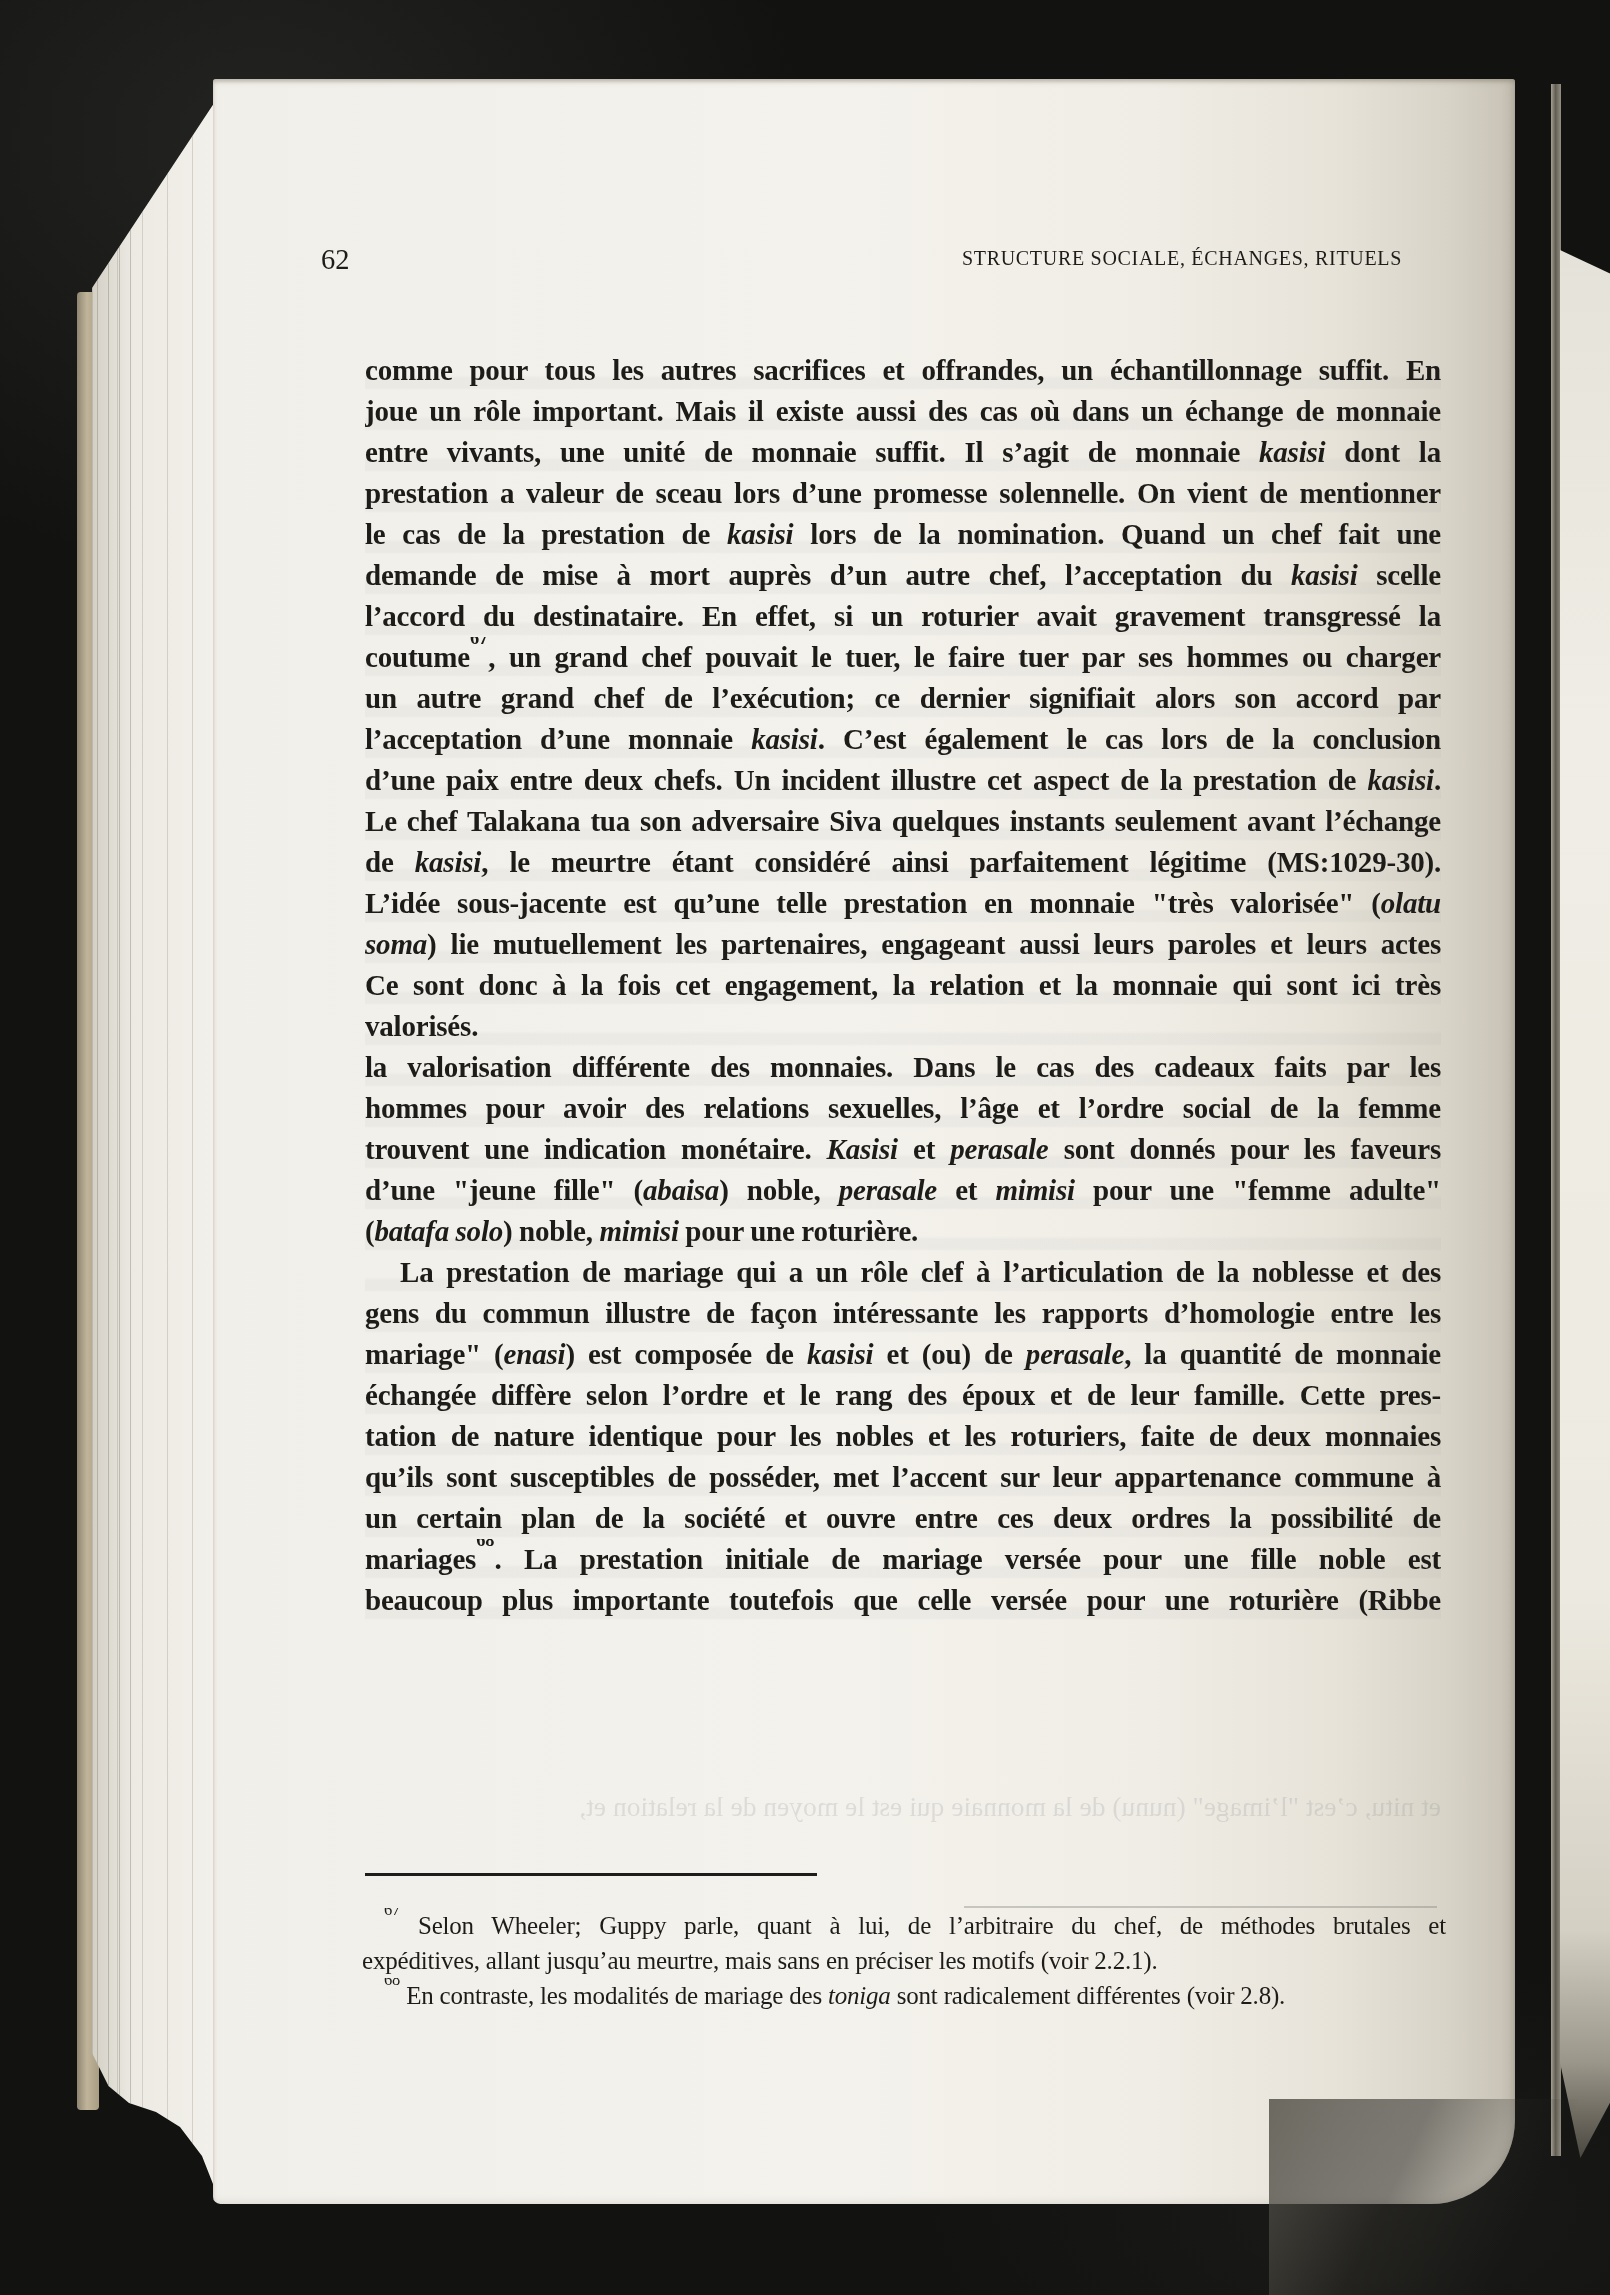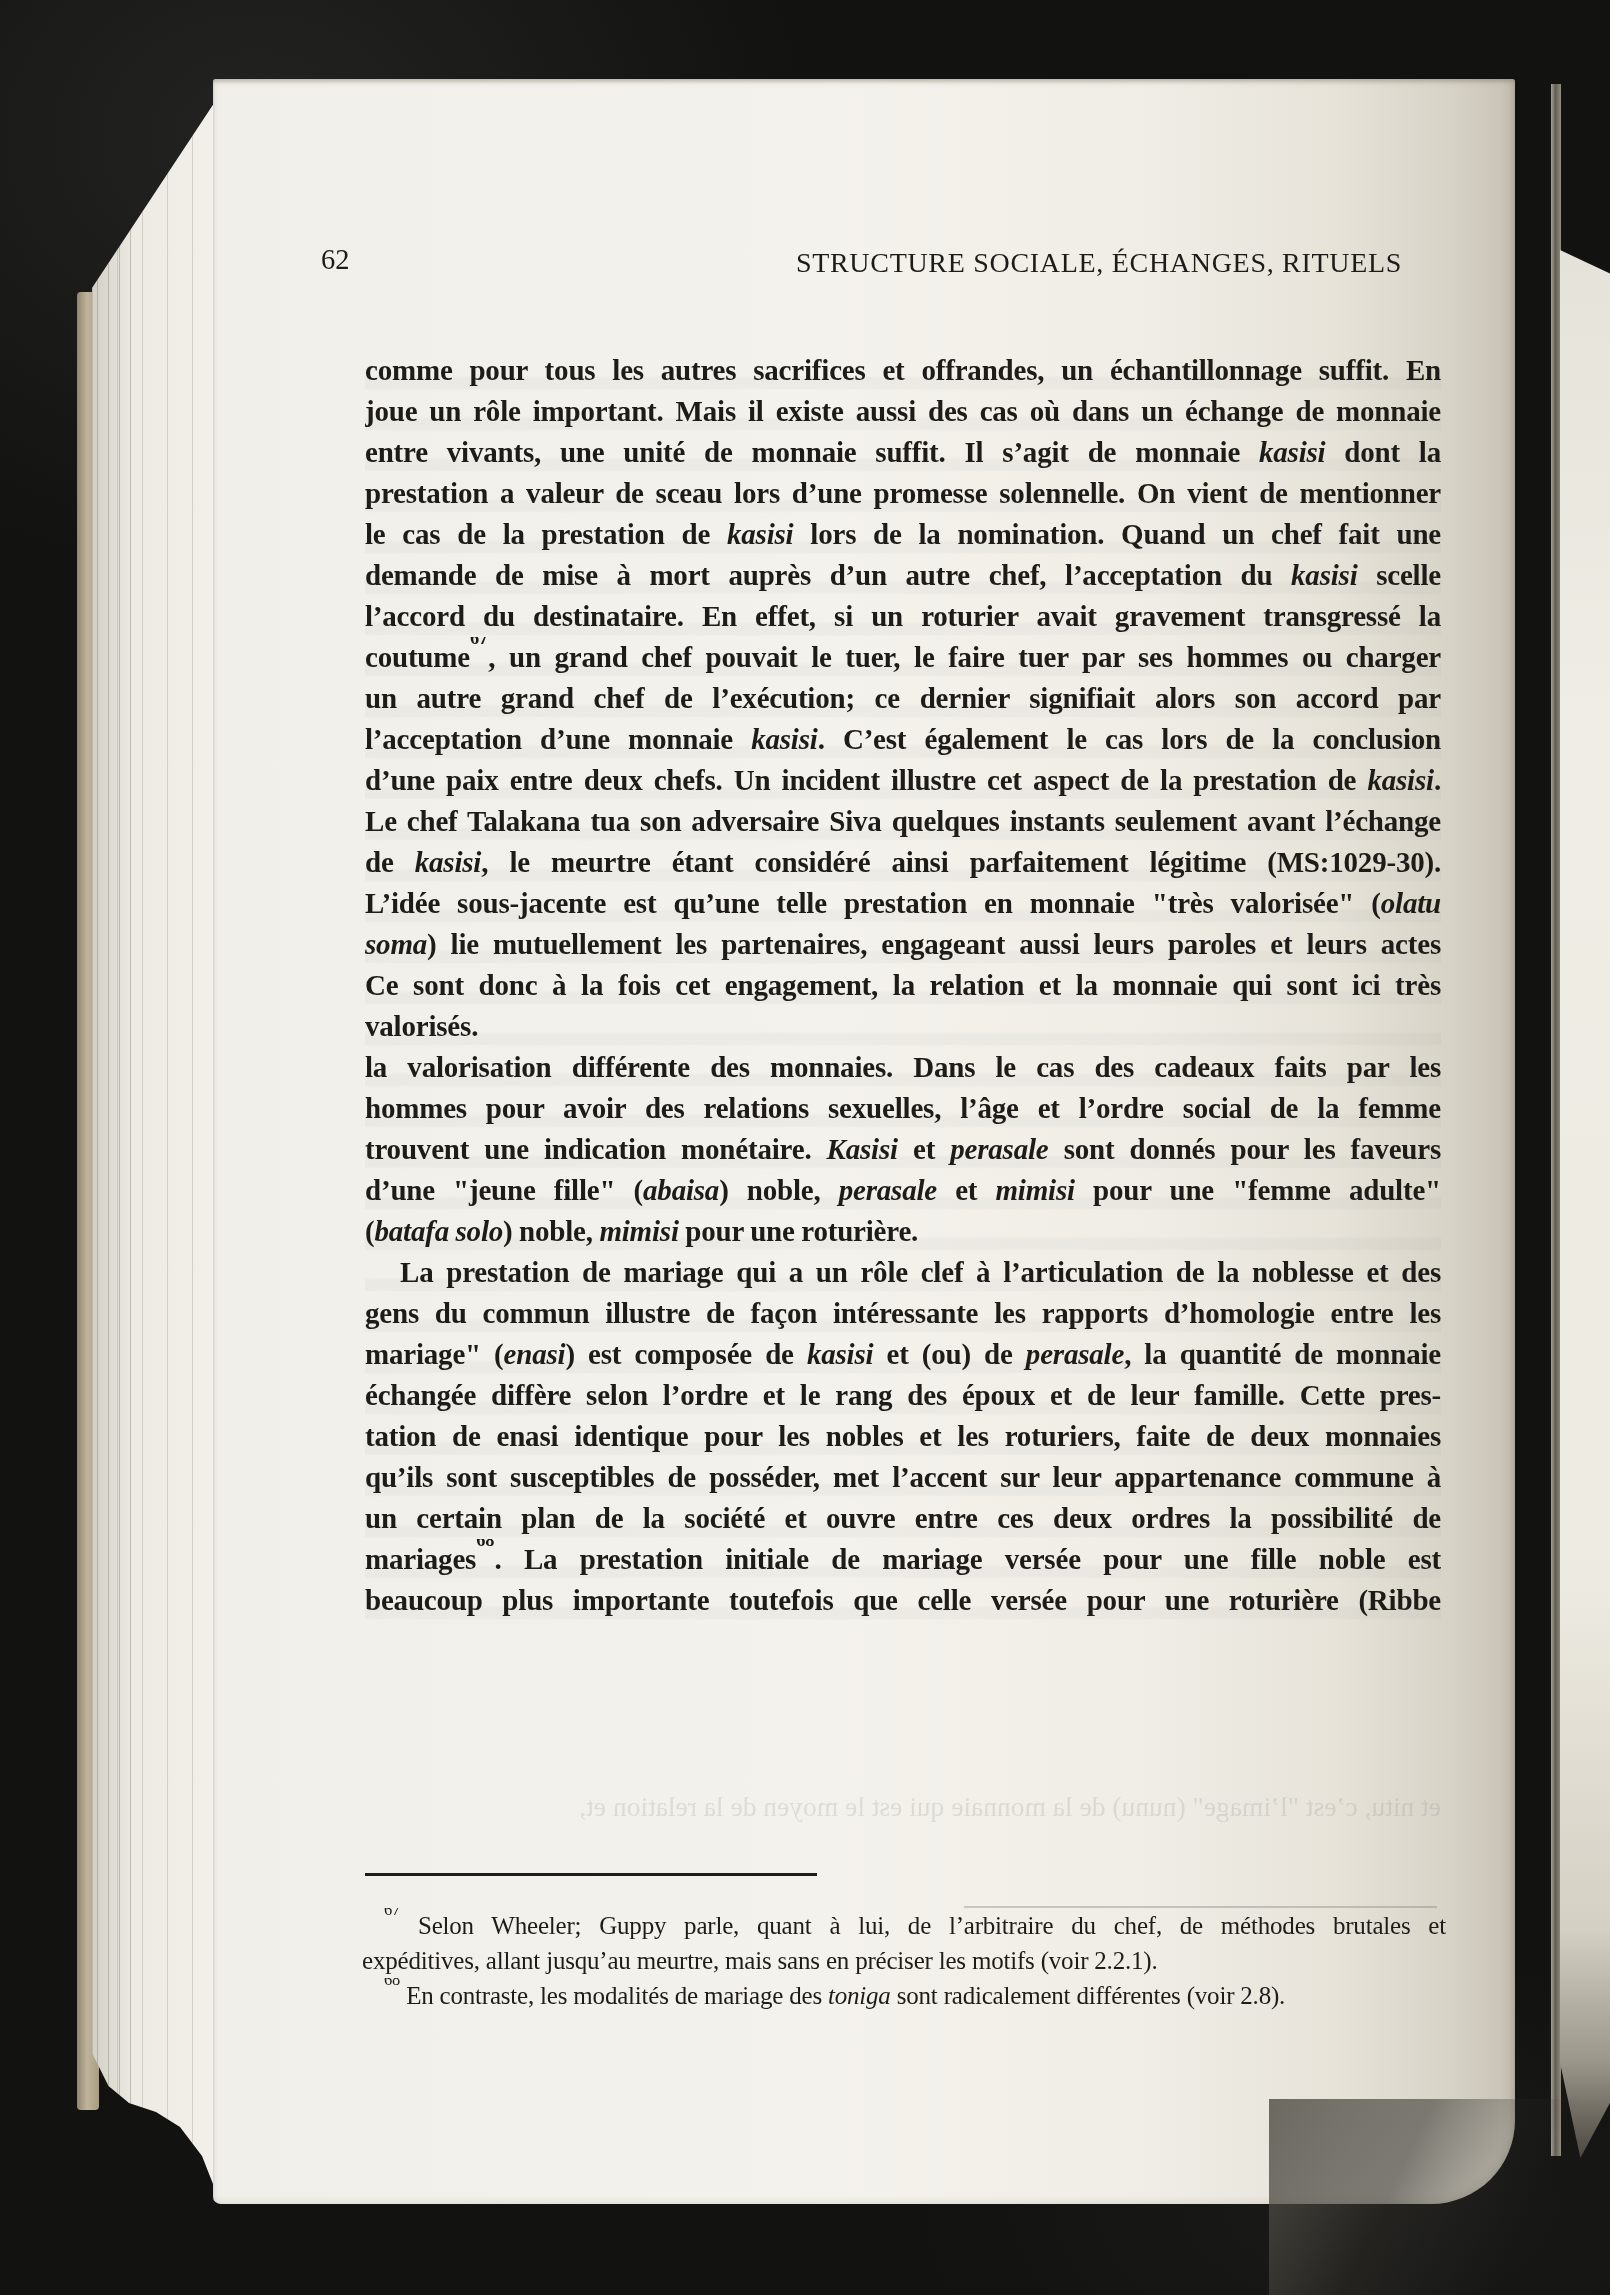--- a/index.html
+++ b/index.html
@@ -28,21 +28,21 @@
   
   .page{
     position:absolute;left:213px;top:79px;width:1302px;height:2125px;
     border-radius:2.8px 2.8px 84px 7.3px;
     background:linear-gradient(to right,#f1efe9 0%,#f4f2ec 48%,#f0ede6 72%,#e7e3d9 86%,#d8d3c7 95%,#c6c1b4 100%);
     box-shadow:inset 0 2.8px 3.7px rgba(120,113,98,0.35), inset -3.7px 0 9.2px rgba(90,85,72,0.18);
     color:#1e1c19;
   }
   .running-head{position:absolute;top:165px;left:108px;right:112px;height:37px;}
   .page-number{position:absolute;left:0;top:0;font-size:28.5px;}
-  .running-title{position:absolute;right:0.9px;top:2.8px;font-size:28px;letter-spacing:0.7px;white-space:nowrap;}
+  .running-title{position:absolute;right:0.9px;top:2.8px;font-size:20px;letter-spacing:0.7px;white-space:nowrap;}
 
   .textblock{
     position:absolute;left:152px;top:271px;width:1076px;
     font-size:29px;letter-spacing:-0.2px;word-spacing:-0.5px;line-height:41px;
     
     background-image:repeating-linear-gradient(to bottom, rgba(0,0,0,0) 0 25px, rgba(138,143,148,0.07) 28.5px 38px, rgba(0,0,0,0) 40px 41px);
     font-weight:bold;
   }
   .line{height:41px;overflow:hidden;text-align:justify;text-align-last:justify;text-justify:inter-word;}
   .line.left{text-align:center;text-align-last:left;}
@@ -118,21 +118,21 @@
         <div class="line left">valorisés.</div>
         <div class="line">la valorisation différente des monnaies. Dans le cas des cadeaux faits par les</div>
         <div class="line">hommes pour avoir des relations sexuelles, l’âge et l’ordre social de la femme</div>
         <div class="line">trouvent une indication monétaire. <i>Kasisi</i> et <i>perasale</i> sont donnés pour les faveurs</div>
         <div class="line">d’une "jeune fille" (<i>abaisa</i>) noble, <i>perasale</i> et <i>mimisi</i> pour une "femme adulte"</div>
         <div class="line left">(<i>batafa solo</i>) noble, <i>mimisi</i> pour une roturière.</div>
         <div class="line indent">La prestation de mariage qui a un rôle clef à l’articulation de la noblesse et des</div>
         <div class="line">gens du commun illustre de façon intéressante les rapports d’homologie entre les</div>
         <div class="line">mariage" (<i>enasi</i>) est composée de <i>kasisi</i> et (ou) de <i>perasale</i>, la quantité de monnaie</div>
         <div class="line">échangée diffère selon l’ordre et le rang des époux et de leur famille. Cette pres-</div>
-        <div class="line">tation de enasi identique pour les nobles et les roturiers, faite de deux monnaies</div>
+        <div class="line">tation de nature identique pour les nobles et les roturiers, faite de deux monnaies</div>
         <div class="line">qu’ils sont susceptibles de posséder, met l’accent sur leur appartenance commune à</div>
         <div class="line">un certain plan de la société et ouvre entre ces deux ordres la possibilité de</div>
         <div class="line">mariages<sup>68</sup>. La prestation initiale de mariage versée pour une fille noble est</div>
         <div class="line">beaucoup plus importante toutefois que celle versée pour une roturière (Ribbe</div>
       </div>
 
     <div class="bleed-line">et nitu, c’est "l’image" (nunu) de la monnaie qui est le moyen de la relation et,</div>
     <div class="bleed-rule"></div>
 
     <div class="footnote-rule"></div>

